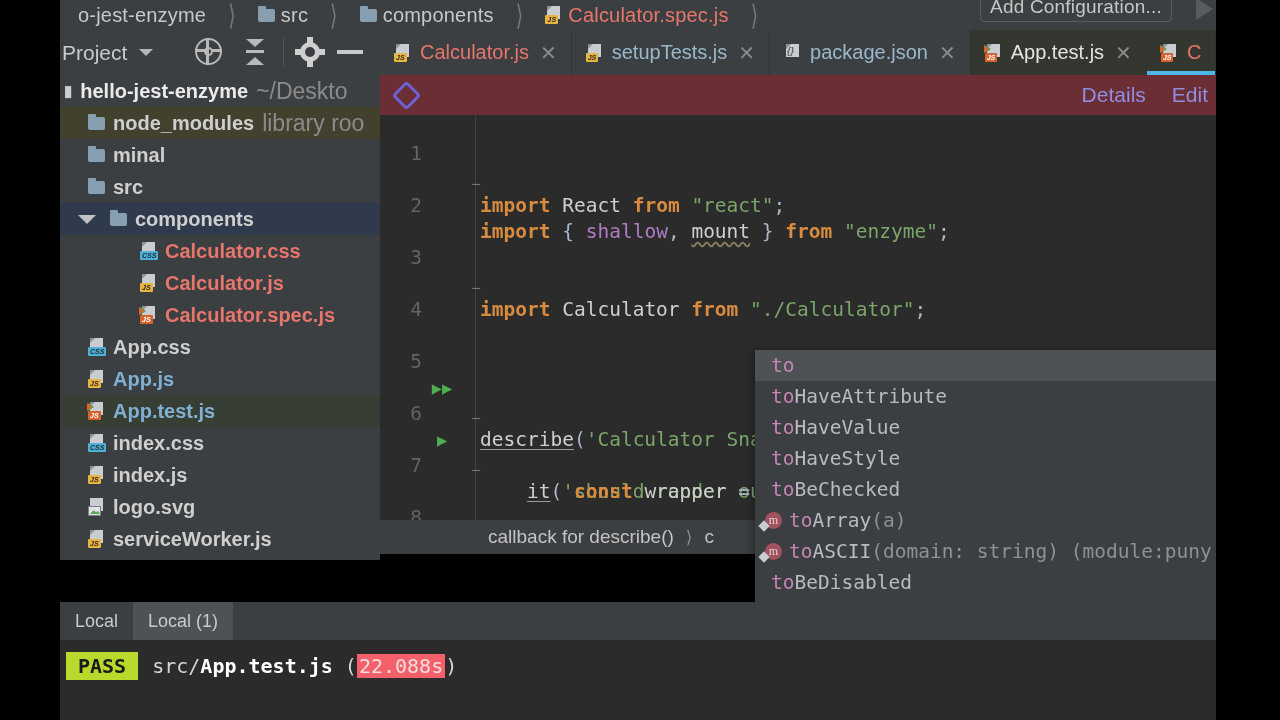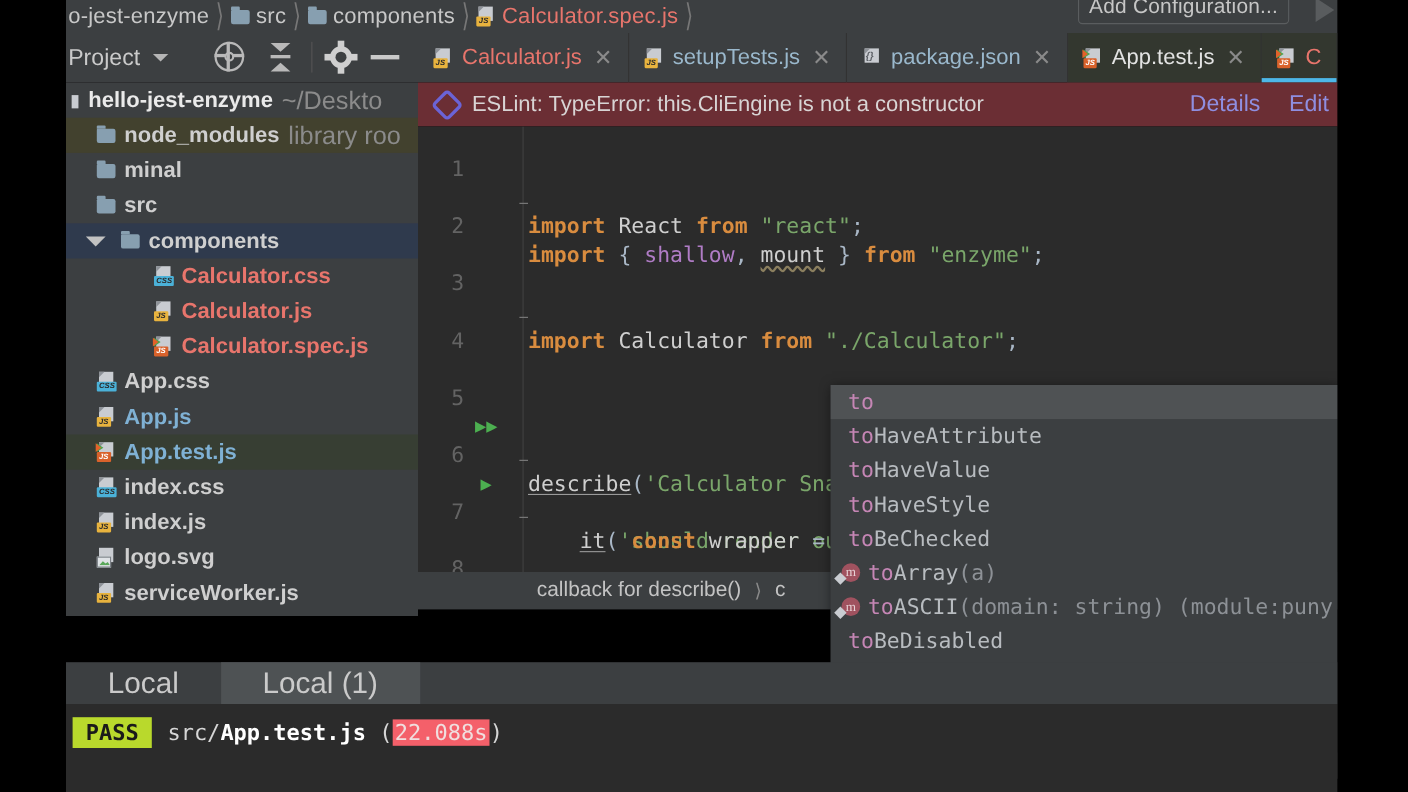--- a/index.html
+++ b/index.html
@@ -13,21 +13,21 @@
   
   .blackbar-left { position:absolute; left:0; top:0; width:60px; height:720px; background:#000; z-index:60; }
   .blackbar-right { position:absolute; left:1216px; top:0; width:64px; height:720px; background:#000; z-index:60; }
 
   
   .navbar {
     position:absolute; left:60px; top:0; width:1156px; height:30px;
     background:#3c3f41; display:flex; align-items:center;
     color:#bbbbbb; font-size:20px; letter-spacing:.2px;
   }
-  .crumb { display:flex; align-items:center; gap:6px; padding:0 2px; white-space:nowrap; }
+  .crumb { display:flex; align-items:center; gap:6px; padding:0 18px; white-space:nowrap; }
   .crumb-sep { color:#777; font-size:19px; padding:0 4px; transform:scaleY(1.5); }
   .crumb-txt { color:#c8c8c8; }
   .crumb-txt.red { color:#e8756c; }
   .fld-ic { width:17px; height:13px; background:#879fb0; border-radius:1px 2px 2px 2px; position:relative; flex:none; }
   .fld-ic::before { content:""; position:absolute; left:0; top:-3px; width:8px; height:3px; background:#879fb0; border-radius:1px 1px 0 0;}
 
   .file-ic { position:relative; width:17px; height:18px; flex:none; }
   .file-ic .pg { position:absolute; left:2px; top:0; width:13px; height:13px; background:#c9ccd1; }
   .file-ic .pg::after{content:"";position:absolute;left:0;top:0;border-left:5px solid #8e9298;border-bottom:5px solid transparent;}
   .file-ic .badge { position:absolute; left:0; bottom:0; font-size:7px; font-weight:bold; color:#2b2b2b;
@@ -157,21 +157,21 @@
           background:#a0525f; color:#e8d2d6; font-size:12px; line-height:17px; text-align:center; font-family:"Liberation Serif",serif;}
   .m-ic::after { content:""; position:absolute; left:-5px; top:10px; width:8px;height:8px;background:#c9ccd1;transform:rotate(45deg);}
   .ac-item.with-ic { padding-left:34px; }
   .ac-hint { position:absolute; left:0; bottom:0; width:461px; height:24px; background:#4a4d4f;
              color:#cfcfcf; font-size:17px; font-family:"Liberation Sans",sans-serif; line-height:24px; padding-left:8px; white-space:nowrap;}
 
   
   .termlabel { position:absolute; left:60px; top:560px; width:1156px; height:42px; background:#3c3f41;
                color:#cfcfcf; font-size:20px; display:flex; align-items:center; padding-left:4px;}
   .termtabs { position:absolute; left:60px; top:602px; width:1156px; height:38px; background:#3c3f41; display:flex; align-items:stretch;}
-  .ttab { padding:0 38px; display:flex; align-items:center; font-size:27px; color:#cacaca;}
+  .ttab { padding:0 15px; display:flex; align-items:center; font-size:18px; color:#cacaca;}
   .ttab.active { background:#4e5254; }
   .termbody { position:absolute; left:60px; top:640px; width:1156px; height:80px; background:#2b2b2b;
               font-family:"DejaVu Sans Mono", monospace; font-size:20px; }
   .passrow { position:absolute; left:6px; top:12px; display:flex; align-items:center; gap:14px; white-space:nowrap;}
   .pass-badge { background:#b9d92c; color:#1a1a1a; font-weight:bold; padding:2px 12px; font-size:20px; }
   .tline { color:#d6d6d6; }
   .tline b { color:#ffffff; }
   .tmark { background:#f4606a; color:#f0dede; padding:0 2px;}
 </style>
 </head>
@@ -376,21 +376,20 @@
           <i class="arrow"></i>
           <i class="arrow-o"></i>
           <i class="badge jsx">JS</i>
         </span>
       <span class="lbl red">C</span>
     </div>
   </div>
 
   <div class="errbar">
     <span class="err-ic"></span>
-    <span class="err-txt">ESLint: TypeError: this.CliEngine is not a constructor</span>
     <span class="err-links">
       <span>Details</span>
       <span>Edit</span>
     </span>
   </div>
 
   <div class="editor">
     <div class="vline"></div>
 
     <div class="codeline" style="top:0px">

